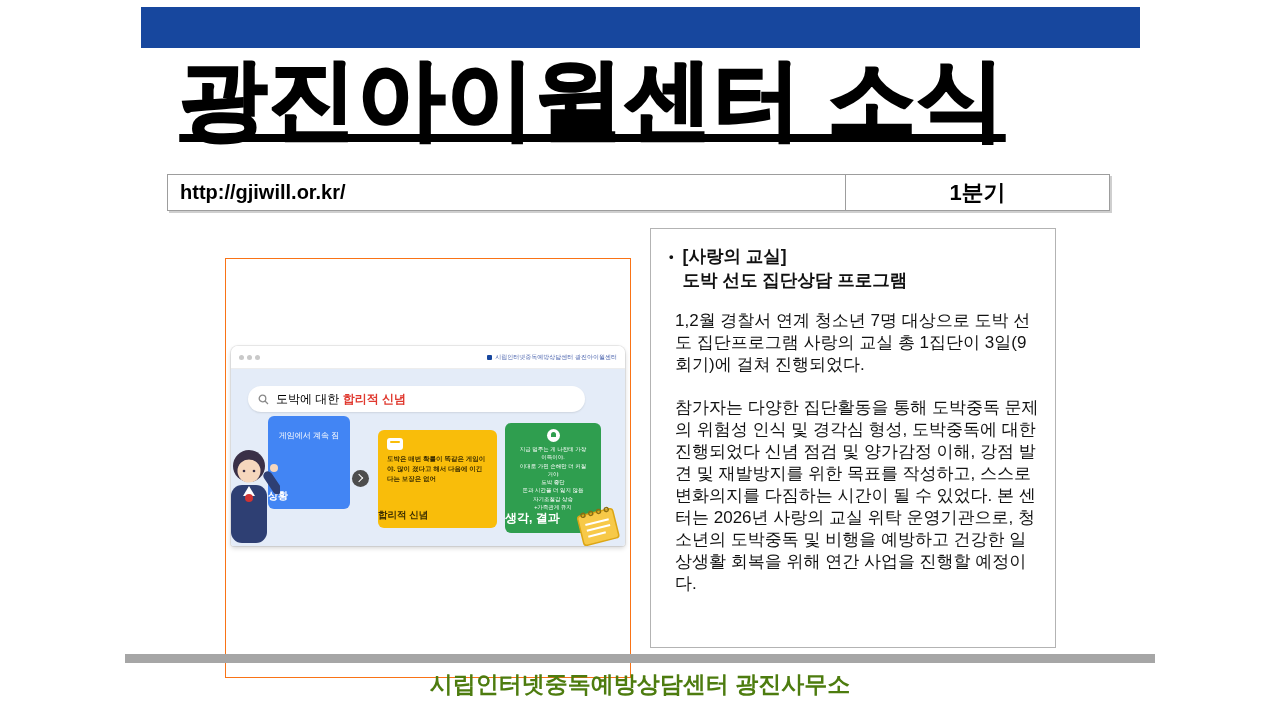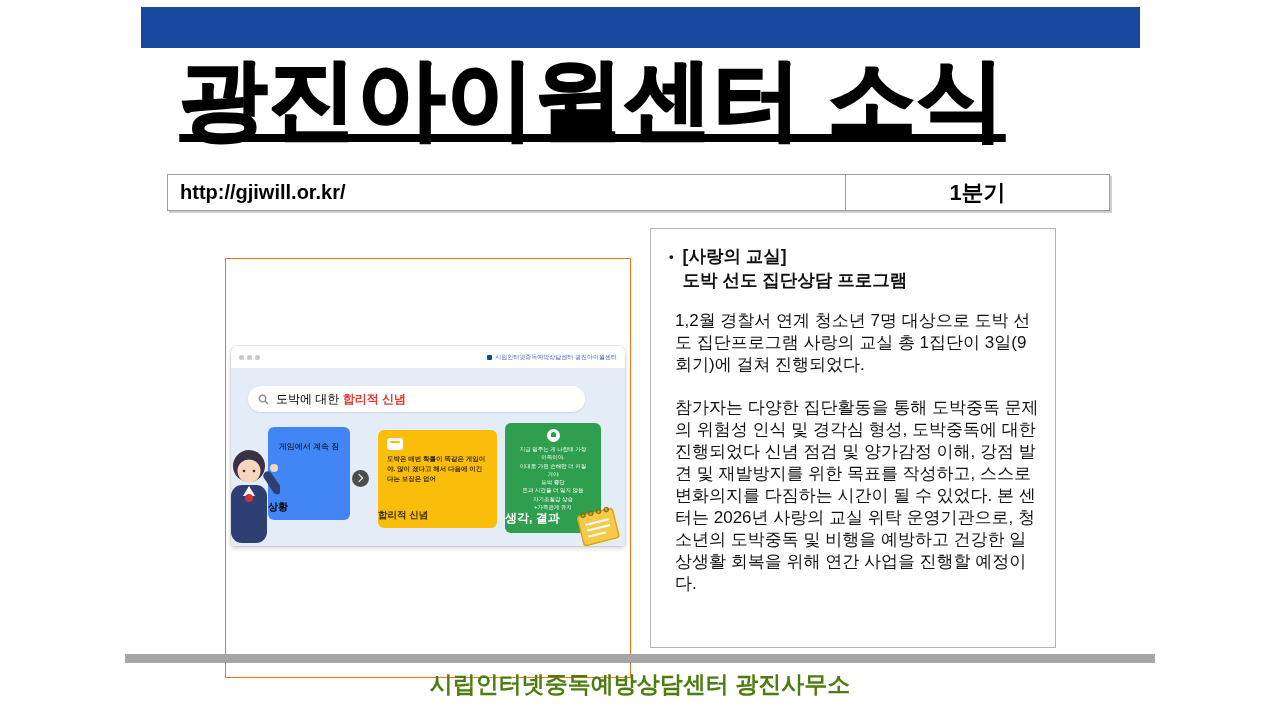--- a/index.html
+++ b/index.html
@@ -41,21 +41,21 @@
   .browser-body{position:relative;height:178px;background:#e4ecf8;}
 
   .search{position:absolute;left:17px;top:17px;width:337px;height:26px;background:#fff;border-radius:13px;
           display:flex;align-items:center;padding:0 10px;box-sizing:border-box;box-shadow:0 1px 2px rgba(0,0,0,.10);
           font-size:12px;white-space:nowrap;overflow:hidden;}
   .search svg{margin-right:7px;flex:none;}
   .hl{color:var(--highlight_red,#e0392f);font-weight:bold;}
 
   .card{position:absolute;border-radius:6px;box-sizing:border-box;}
   .card-label{position:absolute;bottom:6px;left:0;right:0;font-weight:bold;}
-  .card-blue{left:37px;top:58px;width:82px;height:93px;background:var(--card_blue,#4285f4);color:#000000;}
+  .card-blue{left:37px;top:47px;width:82px;height:93px;background:var(--card_blue,#4285f4);color:#ffffff;}
   .card-blue .card-body{margin-top:14px;text-align:center;font-size:8px;}
   .card-blue .card-label{font-size:10px;}
   .arrow{position:absolute;left:121px;top:101px;width:17px;height:17px;border-radius:50%;background:#4d4d4d;}
   .arrow::after{content:"";position:absolute;left:4px;top:5px;width:5px;height:5px;
                 border-right:1.6px solid #fff;border-top:1.6px solid #fff;transform:rotate(45deg);}
   .card-yellow{left:147px;top:61px;width:119px;height:98px;background:var(--card_yellow,#f9bd0a);color:#3c2e00;}
   .book-icon{width:16px;height:12px;background:#fff;border-radius:3px;margin:8px 0 4px 9px;position:relative;}
   .book-icon::after{content:"";position:absolute;left:3px;top:3px;width:10px;height:2px;background:var(--card_yellow,#f9bd0a);border-radius:1px;}
   .card-yellow .card-body{padding:0 9px;font-size:6.5px;font-weight:bold;line-height:1.55;}
   .card-yellow .card-label{font-size:9.5px;}

